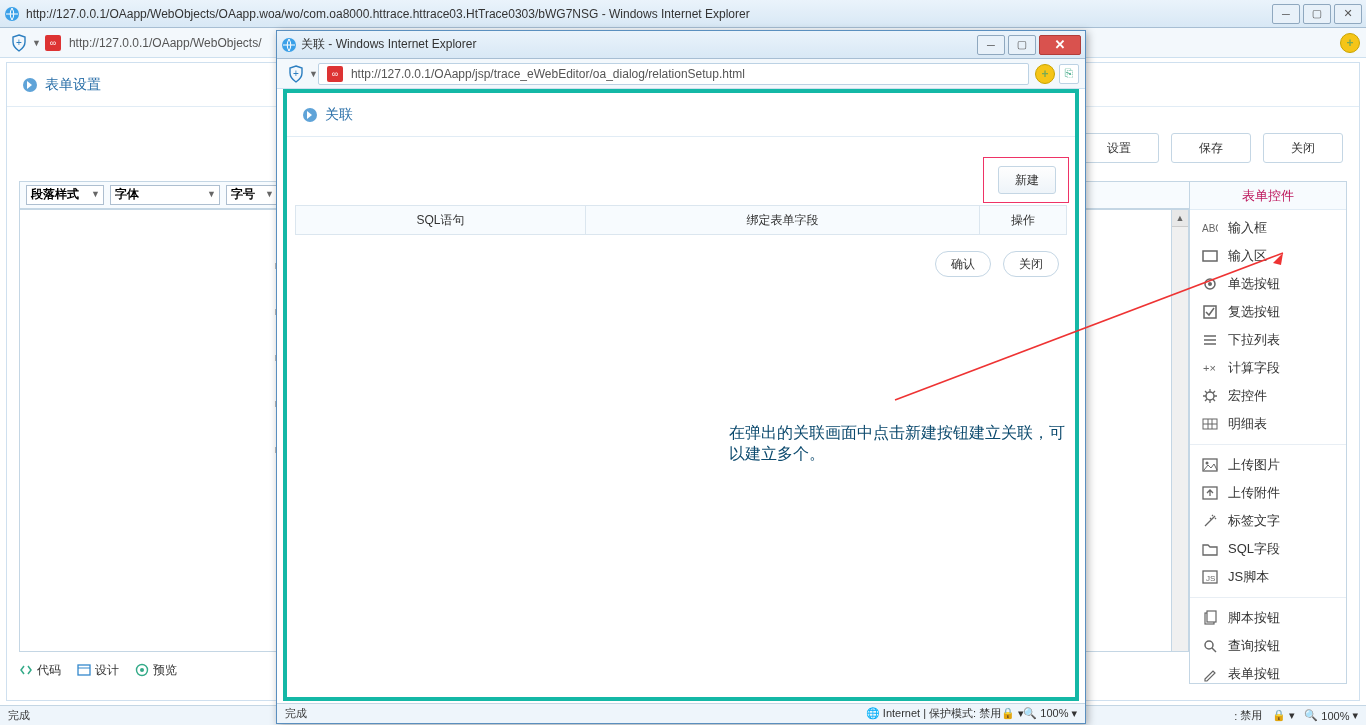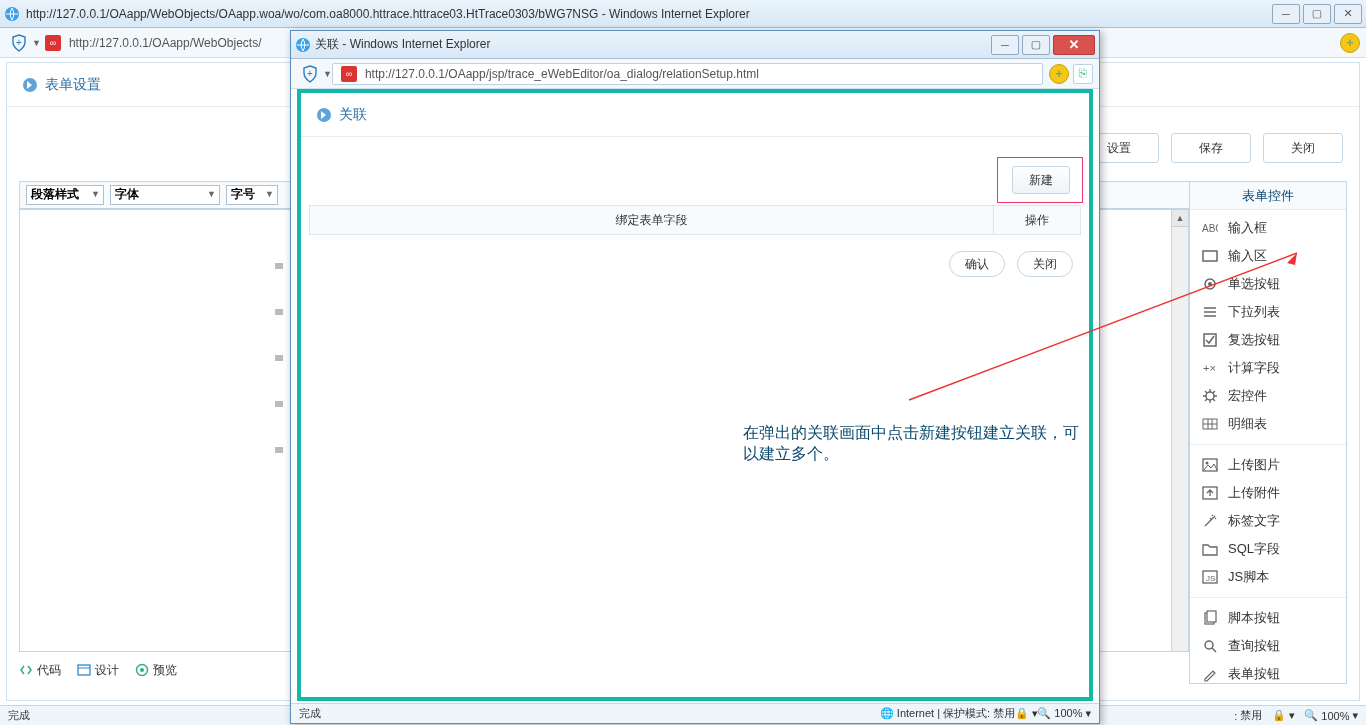--- a/index.html
+++ b/index.html
@@ -41,33 +41,33 @@
 .editor-canvas { flex: 1; border: 1px solid #c4d6e4; background: #fff; position: relative; overflow: hidden; }
 .editor-scroll { width: 17px; background: #f0f0f0; border: 1px solid #c4d6e4; border-left: none; position: relative; }
 .scroll-arrow { height: 17px; background: #e8e8e8; border-bottom: 1px solid #ccc; display:flex; align-items:center; justify-content:center; font-size:9px; color:#666; }
 
 .bottom-tabs { position: absolute; left: 12px; bottom: 16px; display: flex; gap: 16px; align-items: center; height: 28px; }
 .btab { display: flex; align-items: center; gap: 4px; font-size: 12px; color: #333; }
 .btab .ic { width: 14px; height: 14px; }
 
 
 .right-panel { position: absolute; top: 118px; right: 12px; width: 158px; bottom: 16px; border: 1px solid #c4d6e4; background: #fff; overflow: hidden; }
-.rp-header { height: 28px; background: #f7fbfe; border-bottom: 1px solid #e1ecf5; display:flex; align-items:center; justify-content:center; color:#0c4a6e; font-size: 13px; }
+.rp-header { height: 28px; background: #f7fbfe; border-bottom: 1px solid #e1ecf5; display:flex; align-items:center; justify-content:center; color:#be185d; font-size: 13px; }
 .rp-list { padding: 4px 0; }
 .rp-item { height: 28px; display: flex; align-items: center; padding: 0 12px; gap: 10px; color: #333; font-size: 13px; }
 .rp-sep { height: 1px; background: #e8eef4; margin: 6px 0; }
 .ric { width: 16px; height: 16px; display:flex; align-items:center; justify-content:center; color:#666; }
 
 
 .outer-status { position: absolute; bottom: 0; left: 0; right: 0; height: 20px; background: #eef5fb; border-top: 1px solid #c4d6e4; display: flex; align-items: center; padding: 0 8px; font-size: 11px; color: #333; }
 .outer-status .spacer { flex: 1; }
 .outer-status .sb-item { margin-left: 10px; display:flex; align-items:center; gap:3px; }
 
 
-.popup { position: absolute; left: 290px; top: 30px; width: 810px; height: 694px; border: 1px solid #5a8fbf; background: #fff; box-shadow: 2px 2px 8px rgba(0,0,0,0.3); }
+.popup { position: absolute; left: 276px; top: 30px; width: 810px; height: 694px; border: 1px solid #5a8fbf; background: #fff; box-shadow: 2px 2px 8px rgba(0,0,0,0.3); }
 .popup-titlebar { height: 28px; background: linear-gradient(to bottom, #eaf3fb, #d8e8f5); display: flex; align-items: center; padding: 0 4px; border-bottom: 1px solid #a7bed3; }
 .popup-titlebar .title { flex: 1; font-size: 12px; color: #333; padding-left: 4px; }
 .popup-close { width: 42px; height: 20px; background: #d9524e; border: 1px solid #b13d39; display:flex; align-items:center; justify-content:center; color:#fff; font-weight:bold; border-radius:2px; margin-left:3px; font-size: 13px; }
 .popup-addr { height: 30px; background: #f3f8fc; display: flex; align-items: center; padding: 0 6px; border-bottom: 1px solid #cde0ef; }
 .popup-addr .inner-addr { flex: 1; height: 22px; border: 1px solid #bcd2e4; background: #fff; display:flex; align-items:center; padding: 0 4px; gap: 4px; color:#555; border-radius: 2px; }
 .end-ic { width: 20px; height: 20px; border: 1px solid #bcd2e4; background: #fff; margin-left: 4px; display:flex; align-items:center; justify-content:center; border-radius:2px; color:#4a8; font-size:11px; }
 
 
 .popup-body { position: absolute; top: 58px; left: 6px; right: 6px; bottom: 22px; border: 4px solid #14b8a6; background: #fff; }
 .popup-body .page-header { border-bottom: 1px solid #e1ecf5; }
@@ -213,35 +213,35 @@
               <svg width="16" height="16" viewBox="0 0 16 16">
                 <circle cx="8" cy="8" r="5" fill="none" stroke="#666" stroke-width="1.5"></circle>
                 <circle cx="8" cy="8" r="2" fill="#666"></circle>
               </svg>
             </span>
             <span>单选按钮</span>
           </div>
           <div class="rp-item">
             <span class="ric">
               <svg width="16" height="16" viewBox="0 0 16 16">
+                <rect x="2" y="2" width="12" height="12" fill="none" stroke="#666" stroke-width="1.5"></rect>
+                <path d="M4 8 L7 11 L12 4" stroke="#666" stroke-width="1.5" fill="none"></path>
+              </svg>
+            </span>
+            <span>复选按钮</span>
+          </div>
+          <div class="rp-item">
+            <span class="ric">
+              <svg width="16" height="16" viewBox="0 0 16 16">
                 <line x1="2" y1="4" x2="14" y2="4" stroke="#666" stroke-width="1.5"></line>
                 <line x1="2" y1="8" x2="14" y2="8" stroke="#666" stroke-width="1.5"></line>
                 <line x1="2" y1="12" x2="14" y2="12" stroke="#666" stroke-width="1.5"></line>
               </svg>
             </span>
             <span>下拉列表</span>
-          </div>
-          <div class="rp-item">
-            <span class="ric">
-              <svg width="16" height="16" viewBox="0 0 16 16">
-                <rect x="2" y="2" width="12" height="12" fill="none" stroke="#666" stroke-width="1.5"></rect>
-                <path d="M4 8 L7 11 L12 4" stroke="#666" stroke-width="1.5" fill="none"></path>
-              </svg>
-            </span>
-            <span>复选按钮</span>
           </div>
           <div class="rp-item">
             <span class="ric">
               <svg width="16" height="16" viewBox="0 0 16 16">
                 <text x="1" y="12" font-size="11" fill="#666">+×</text>
               </svg>
             </span>
             <span>计算字段</span>
           </div>
           <div class="rp-item">
@@ -383,20 +383,21 @@
       <span class="bullet"></span>
       <span class="ph-title">关联</span>
     </div>
 
     <div class="new-btn-wrap">
       <div class="new-btn">新建</div>
     </div>
 
     <div class="popup-table">
       <div class="thead">
+        <div class="th th1">SQL语句</div>
         <div class="th th2">绑定表单字段</div>
         <div class="th th3">操作</div>
       </div>
     </div>
 
     <div class="act-btns">
       <div class="ab">确认</div>
       <div class="ab">关闭</div>
     </div>
 

